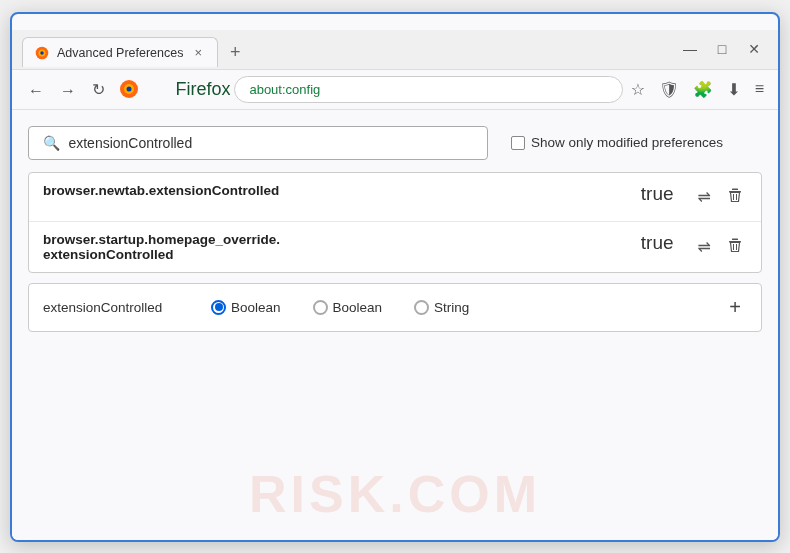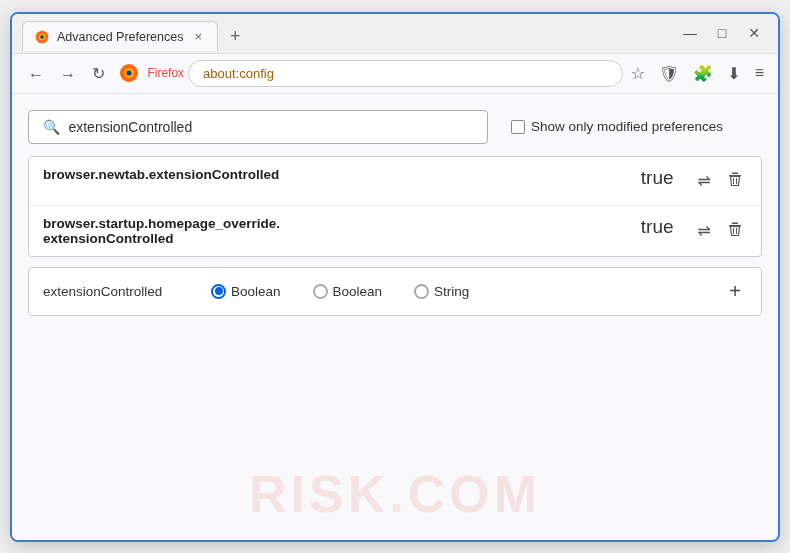--- a/index.html
+++ b/index.html
@@ -26,20 +26,21 @@
     }
     
     .title-bar {
       background: #f0f0f0;
       display: flex;
       align-items: center;
       padding: 6px 10px 0 10px;
       gap: 4px;
       min-height: 40px;
       border-bottom: 1px solid #ddd;
+      margin-top: 16px;
     }
     .tab {
       background: #f9f9fb;
       border: 1px solid #ccc;
       border-bottom: none;
       border-radius: 6px 6px 0 0;
       padding: 6px 12px;
       display: flex;
       align-items: center;
       gap: 8px;
@@ -113,39 +114,40 @@
       font-size: 16px;
       padding: 4px 6px;
       border-radius: 4px;
     }
     .firefox-icon {
       width: 20px;
       height: 20px;
       margin: 0 4px;
     }
     .firefox-label {
-      font-size: 12px;
-      color: #ef4444;
+      font-size: 18px;
+      color: #14532d;
       font-weight: 500;
+      margin-left: 28px;
     }
     .address-bar {
       flex: 1;
       background: white;
       border: 1px solid #ccc;
       border-radius: 20px;
       padding: 5px 14px;
       font-size: 13px;
       color: #333;
       outline: none;
       display: flex;
       align-items: center;
     }
     .address-text {
       font-size: 13px;
-      color: #a16207;
+      color: #15803d;
     }
     .nav-icons {
       display: flex;
       gap: 6px;
       align-items: center;
     }
     .nav-icon-btn {
       background: none;
       border: none;
       cursor: pointer;

